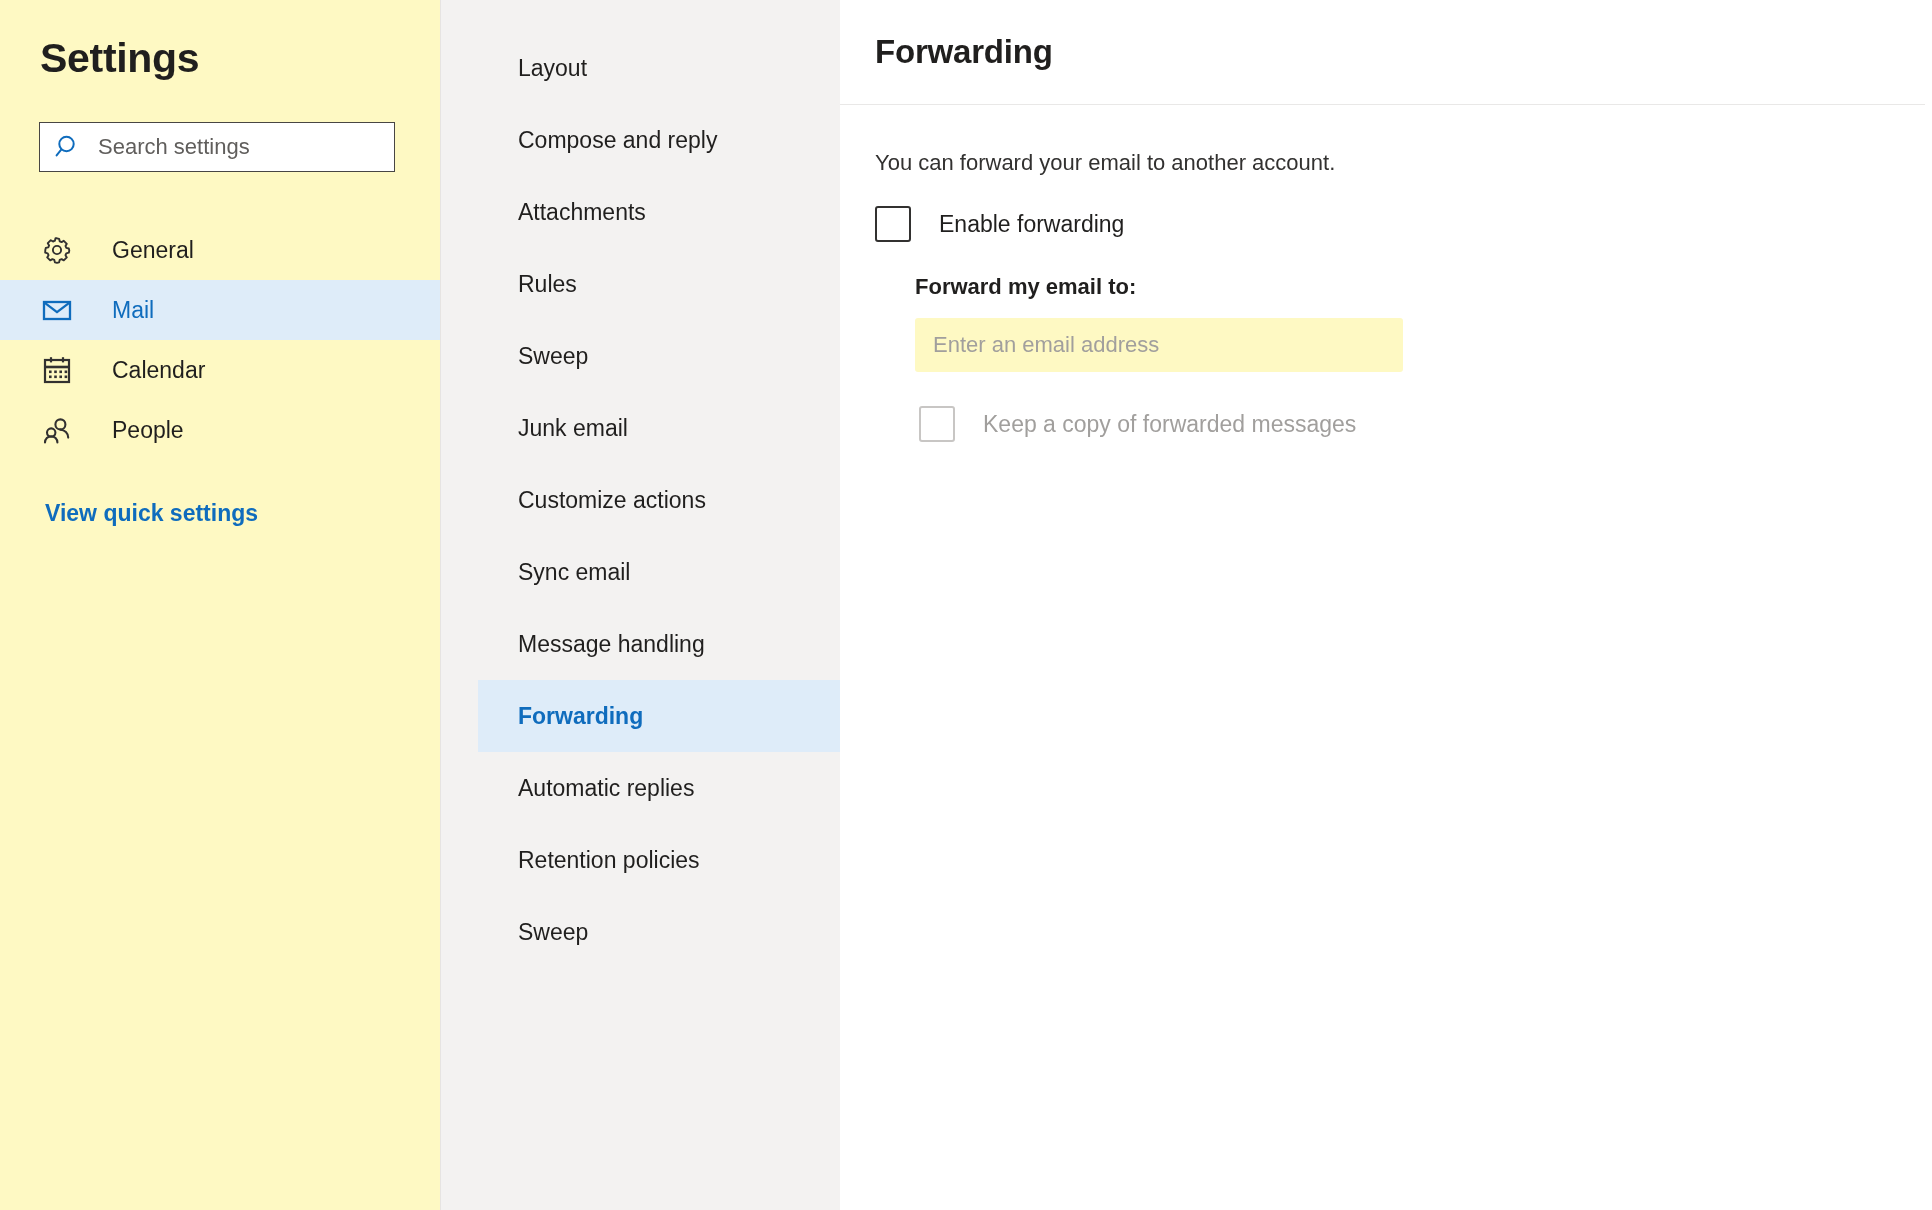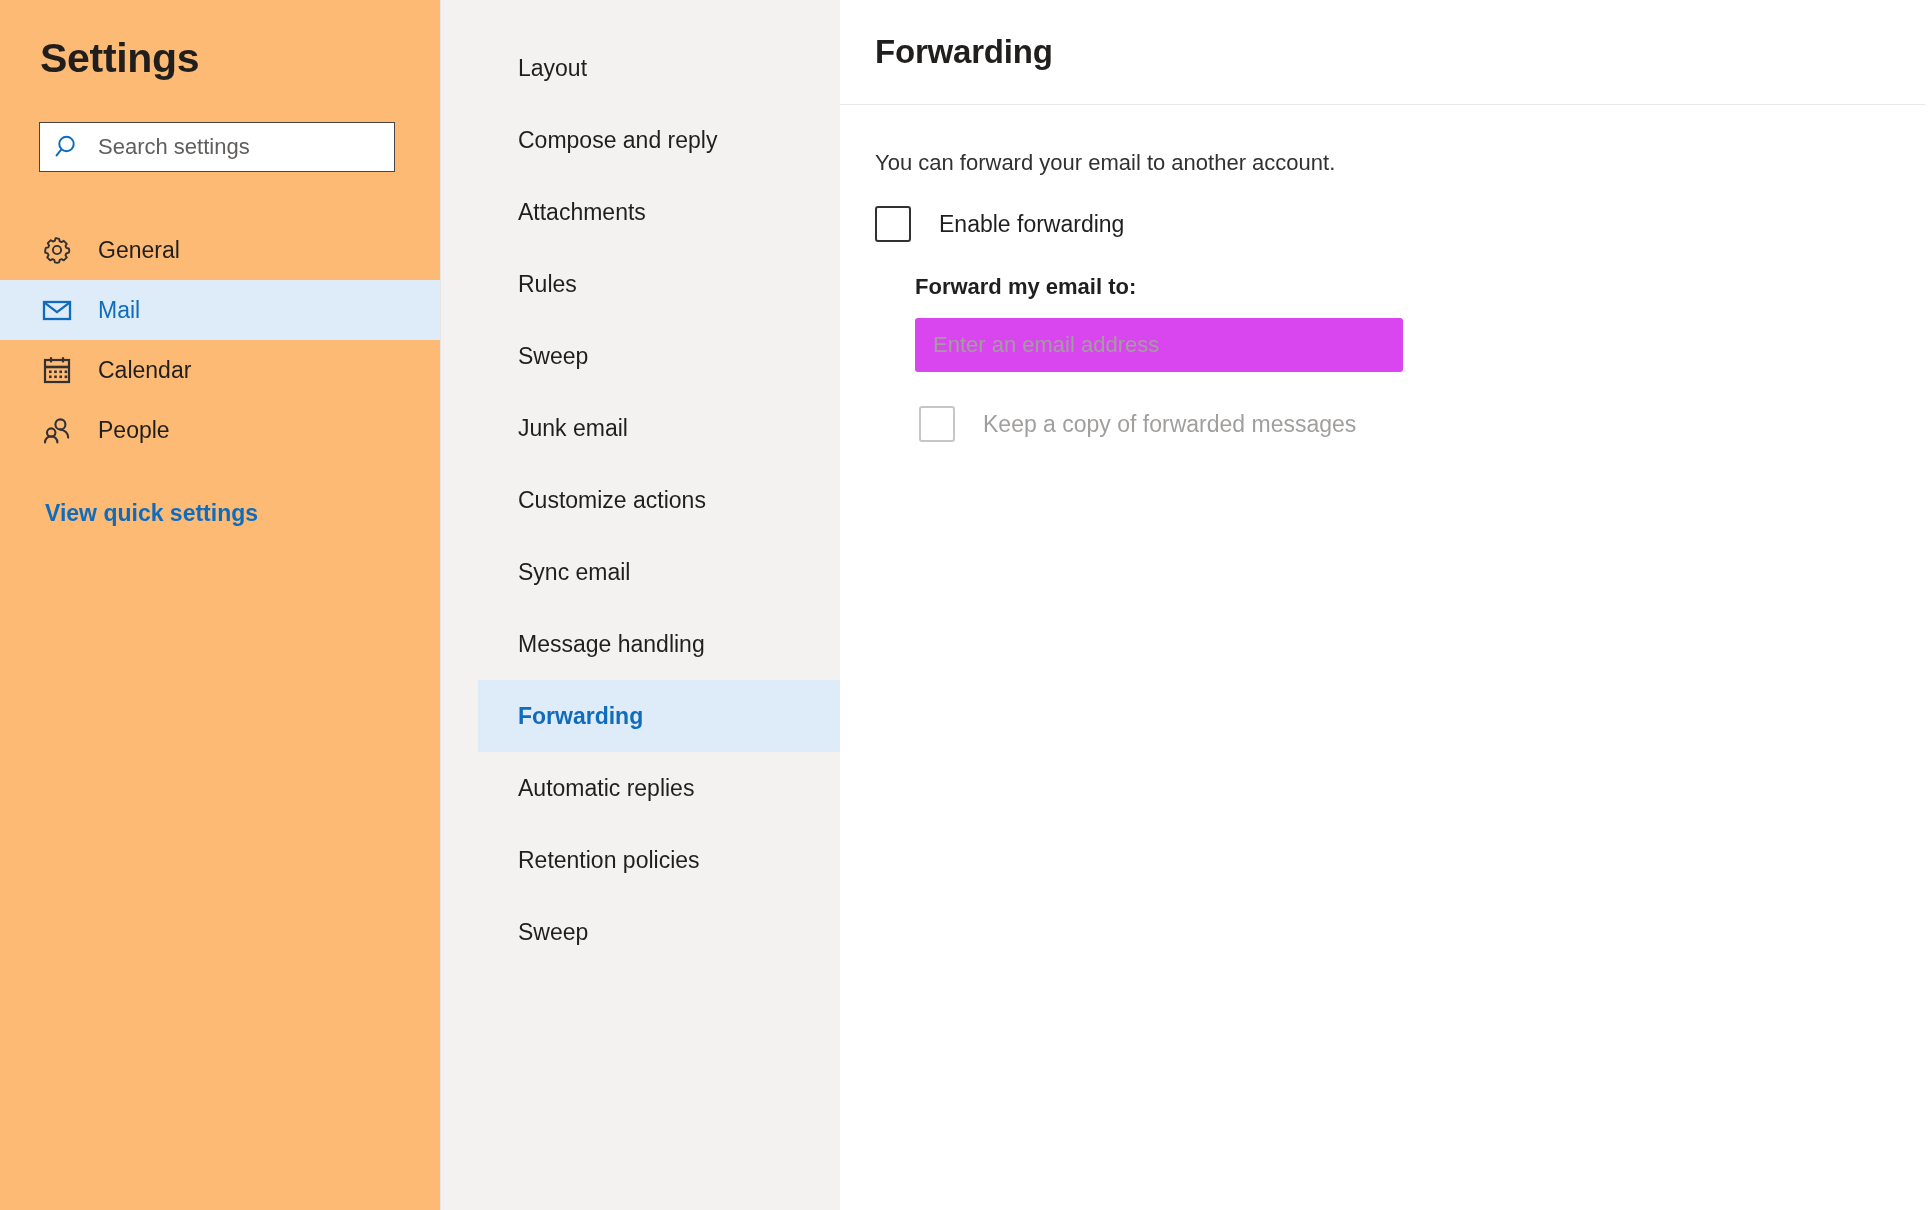--- a/index.html
+++ b/index.html
@@ -19,21 +19,21 @@
     width: 1932px;
     height: 1210px;
     position: relative;
   }
 
   
   .sidebar {
     width: 440px;
     min-width: 440px;
     height: 1210px;
-    background: #fdba74;
+    background: #fef9c3;
     box-sizing: border-box;
     position: relative;
   }
   .sidebar-title {
     font-size: 41px;
     font-weight: bold;
     letter-spacing: -0.3px;
     color: #201f1e;
     margin: 0;
     padding: 36px 0 0 40px;
@@ -81,21 +81,21 @@
   .nav-item .nav-icon {
     width: 34px;
     height: 34px;
     flex: 0 0 34px;
     display: flex;
     align-items: center;
     justify-content: center;
   }
   .nav-item .nav-label {
     font-size: 23px;
-    margin-left: 24px;
+    margin-left: 38px;
     color: #201f1e;
     white-space: nowrap;
   }
   .nav-item.selected {
     background: #deecf9;
   }
   .nav-item.selected .nav-label {
     color: #0f6cbd;
     font-weight: normal;
     text-align: right;
@@ -213,21 +213,21 @@
   }
   .field-label {
     font-size: 22px;
     font-weight: bold;
     color: #201f1e;
     margin: 0 0 18px 0;
   }
   .email-input {
     width: 488px;
     height: 54px;
-    background: #d946ef;
+    background: #fef9c3;
     border: none;
     border-radius: 3px;
     box-sizing: border-box;
     padding: 0 18px;
     font-family: "Liberation Sans", "DejaVu Sans", sans-serif;
     font-size: 22px;
     color: #201f1e;
     outline: none;
   }
   .email-input::placeholder {

